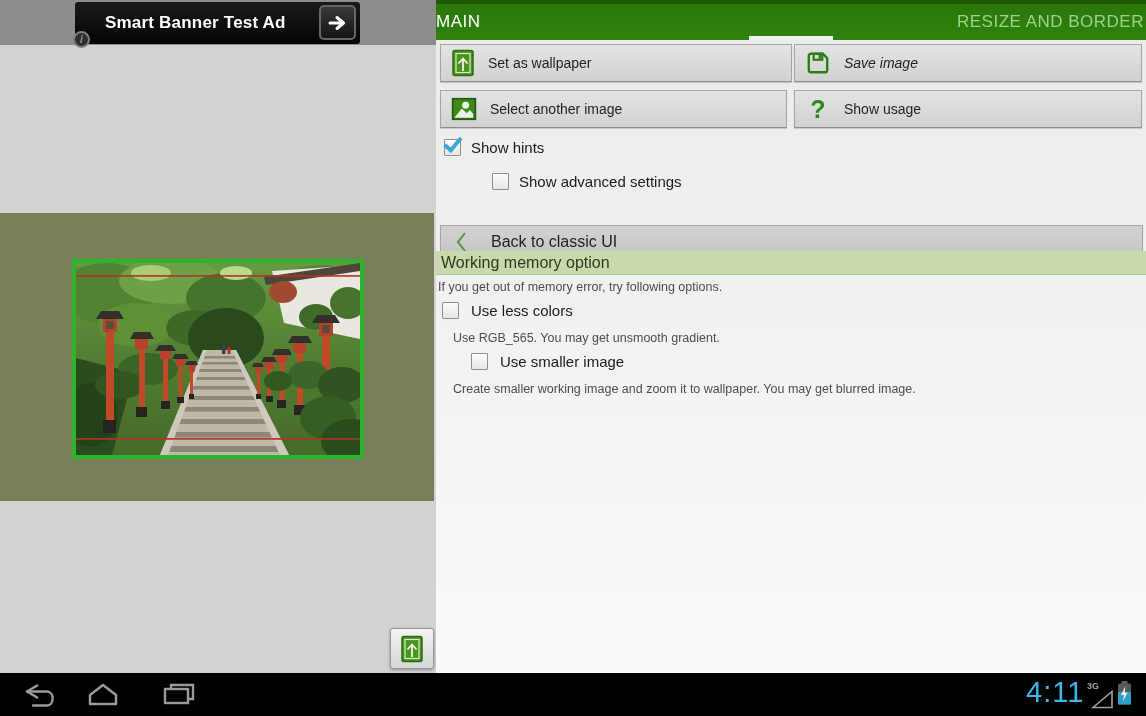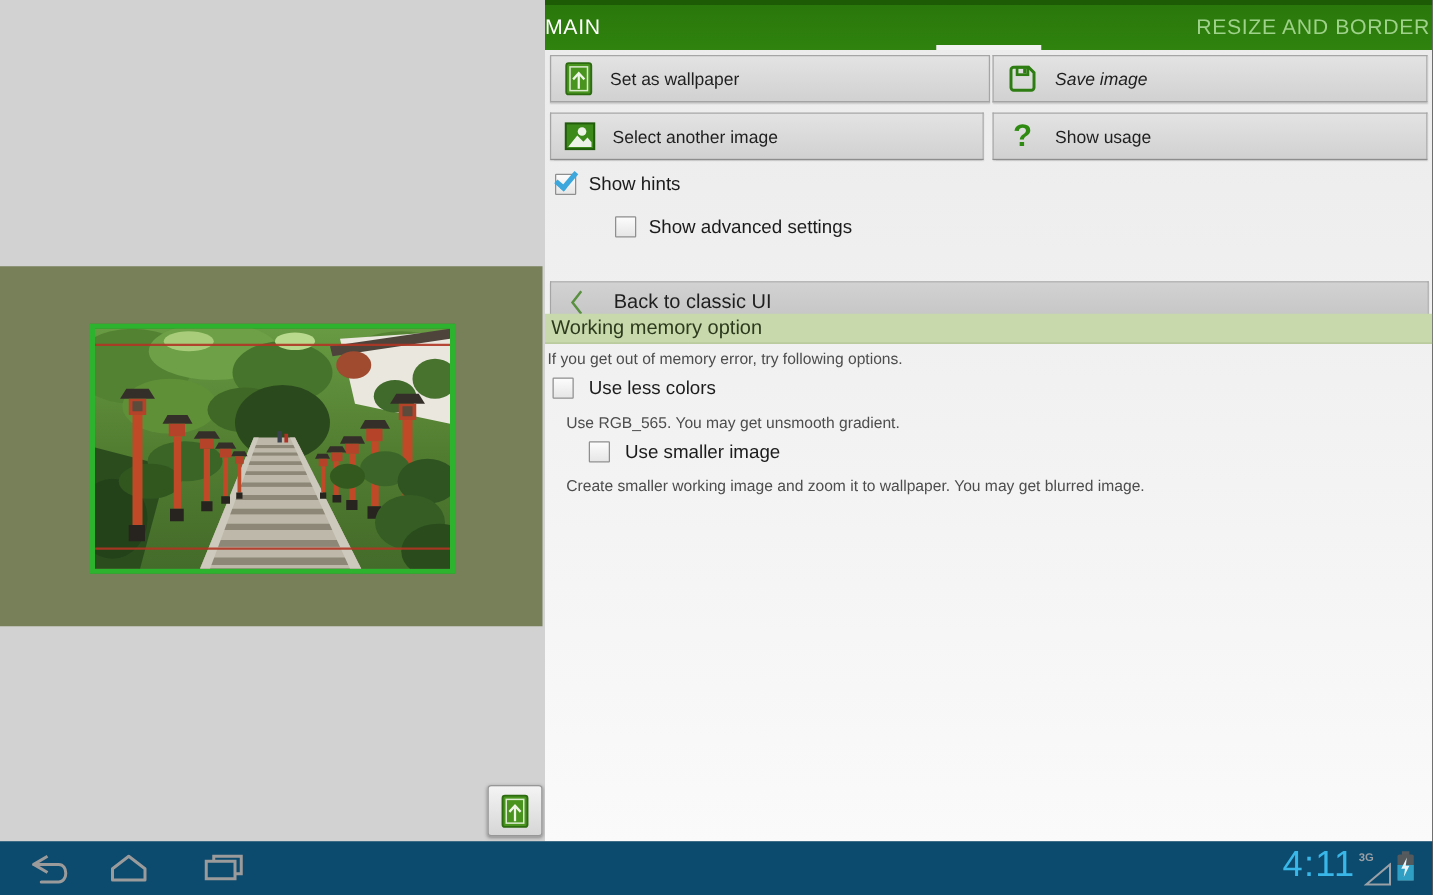--- a/index.html
+++ b/index.html
@@ -98,35 +98,46 @@
     position:absolute; left:0; top:251px; width:710px; height:24px;
     background:#c8d9ac; border-bottom:1px solid #b2c693;
     display:flex; align-items:center; padding-left:5px;
     font-size:16px; color:#2d3a1e;text-align:center;
   }
   .caption { position:absolute; font-size:12.5px; color:#4d4d4d; }
   .cap-intro   { left:2px;  top:280px; }
   .cap-rgb     { left:17px; top:331px; }
   .cap-smaller { left:17px; top:382px; }
   
-  .navbar { position:absolute; left:0; top:673px; width:1146px; height:43px; background:#0c4a6e; }
+  .navbar { position:absolute; left:0; top:673px; width:1146px; height:43px; background:#000000; }
   .nav-icon { position:absolute; cursor:pointer; }
   .nav-back    { left:20px; top:9px; }
   .nav-home    { left:87px; top:9px; }
   .nav-recents { left:162px; top:9px; }
   .clock { position:absolute; left:1026px; top:3px; font-size:29px; color:#38b7e8; letter-spacing:1px; }
   .net-label { position:absolute; left:1087px; top:681px; font-size:9px; color:#9aa0a5; font-weight:bold; }
   .net-signal { position:absolute; left:1091px; top:690px; }
   .battery { position:absolute; left:1117px; top:680px; }
 </style>
 </head>
 <body>
 
 <div class="screen">
 
+  <div class="ad-strip">
+    <div class="ad-banner">
+      <span class="ad-label">Smart Banner Test Ad</span>
+      <span class="ad-arrow-btn">
+        <svg width="20" height="16" viewBox="0 0 20 16">
+          <path d="M2 8 H14 M9 2.5 L15.5 8 L9 13.5" stroke="#fff" stroke-width="3" fill="none" stroke-linecap="round" stroke-linejoin="round"></path>
+        </svg>
+      </span>
+      <span class="ad-info">i</span>
+    </div>
+  </div>
 
   <div class="preview-stage">
     <div class="photo">
       <svg width="284" height="192" viewBox="0 0 284 192" preserveAspectRatio="none">
         <defs>
           <linearGradient id="g1" x1="0" y1="0" x2="0" y2="1">
             <stop offset="0" stop-color="#679a42"></stop>
               <stop offset=".5" stop-color="#527e31"></stop>
               <stop offset="1" stop-color="#446b2a"></stop>
           </linearGradient>

